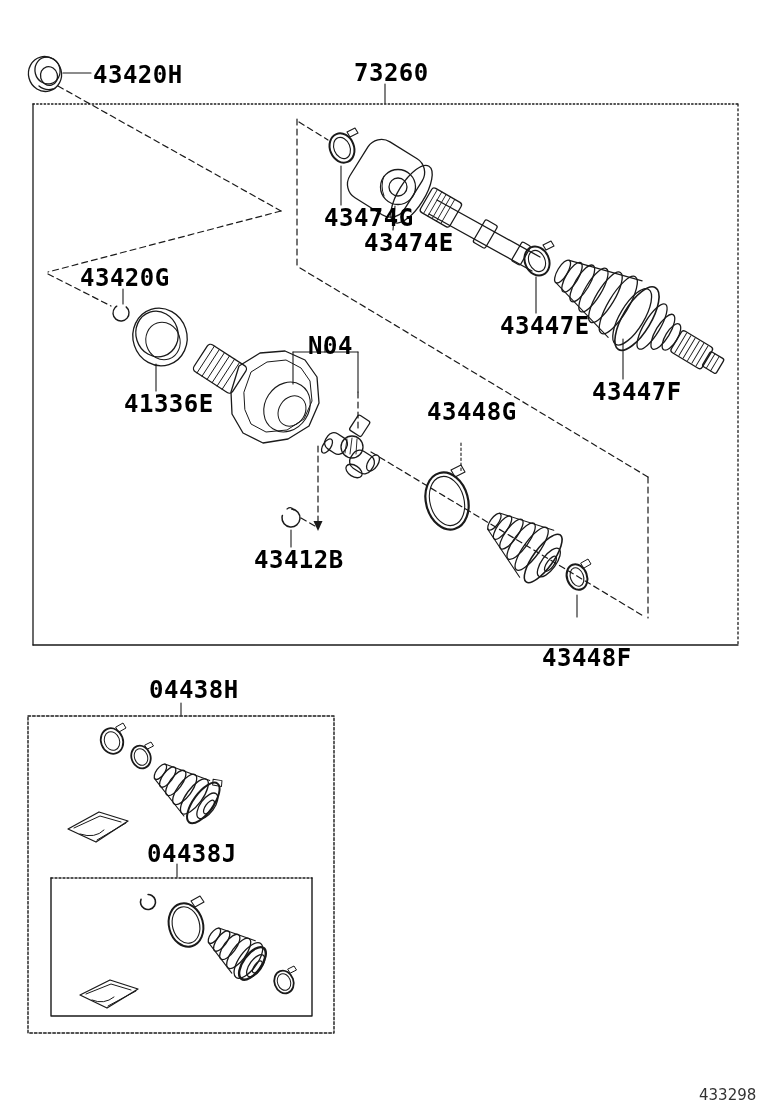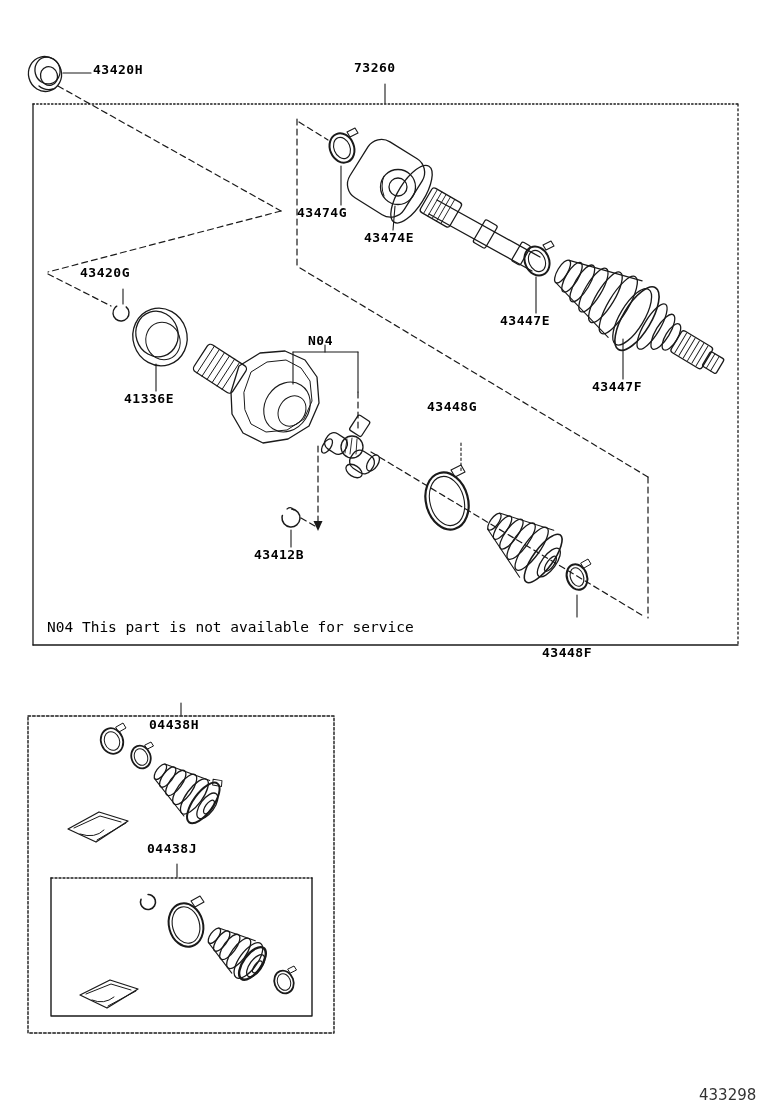--- a/index.html
+++ b/index.html
@@ -1,20 +1,20 @@
 <!DOCTYPE html>
 <html><head>
 <meta charset="utf-8">
 <style>
   html,body{margin:0;padding:0;background:#fff;}
   #stage{position:relative;width:760px;height:1112px;background:#ffffff;overflow:hidden;
          font-family:"DejaVu Sans Mono","Liberation Mono",monospace;}
   #art{position:absolute;left:0;top:0;}
   .callout{position:absolute;font-family:"DejaVu Sans Mono","Liberation Mono",monospace;
-           font-weight:bold;font-size:13px;line-height:1;letter-spacing:.5px;color:#000;
+           font-weight:bold;font-size:24px;line-height:1;letter-spacing:.5px;color:#000;
            white-space:nowrap;cursor:pointer;}
   .note{position:absolute;font-family:"DejaVu Sans Mono","Liberation Mono",monospace;
         font-size:14.5px;line-height:1;color:#000;white-space:nowrap;}
   .sheetnum{position:absolute;font-family:"DejaVu Sans","Liberation Sans",sans-serif;
             font-size:15px;color:#333;white-space:nowrap;text-align:center;}
 </style>
 </head>
 <body>
 
 <div id="stage">
@@ -264,29 +264,28 @@
   </g>
   <g>
     <path d="M80,995 L110,980 L138,989 L107,1008 Z"></path>
     <path d="M86,994 L111,984 L131,990 M92,1000 Q104,1005 114,997" stroke-width="1"></path>
     <path d="M136,991 L108,1006" stroke-width="1"></path>
   </g>
 </svg>
 
 <div class="callout" style="left:93px;top:63px">43420H</div>
 <div class="callout" style="left:354px;top:61px">73260</div>
-<div class="callout" style="left:297px;top:206px">43474G</div>
+<div class="callout" style="left:324px;top:206px">43474G</div>
 <div class="callout" style="left:364px;top:231px">43474E</div>
 <div class="callout" style="left:500px;top:314px">43447E</div>
 <div class="callout" style="left:592px;top:380px">43447F</div>
 <div class="callout" style="left:80px;top:266px">43420G</div>
 <div class="callout" style="left:124px;top:392px">41336E</div>
 <div class="callout" style="left:308px;top:334px">N04</div>
 <div class="callout" style="left:427px;top:400px">43448G</div>
 <div class="callout" style="left:254px;top:548px">43412B</div>
 <div class="callout" style="left:542px;top:646px">43448F</div>
-<div class="callout" style="left:149px;top:718px">04438H</div>
+<div class="callout" style="left:149px;top:678px">04438H</div>
 <div class="callout" style="left:147px;top:842px">04438J</div>
 
-<div class="note" style="left:47px;top:620px">N04 This part is not available for service</div>
 <div class="sheetnum" style="left:699px;top:1086px">433298</div>
 
 </div>
 
 </body></html>

